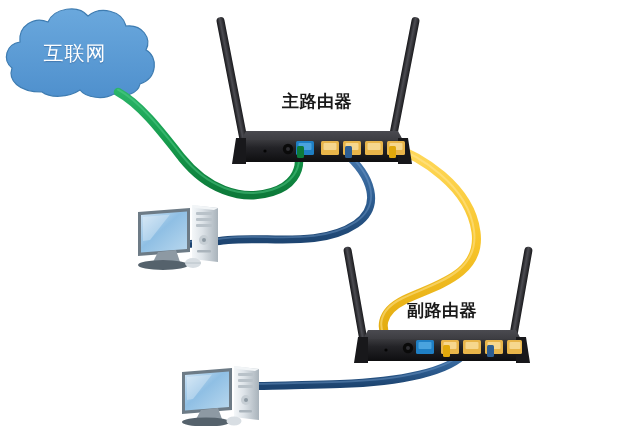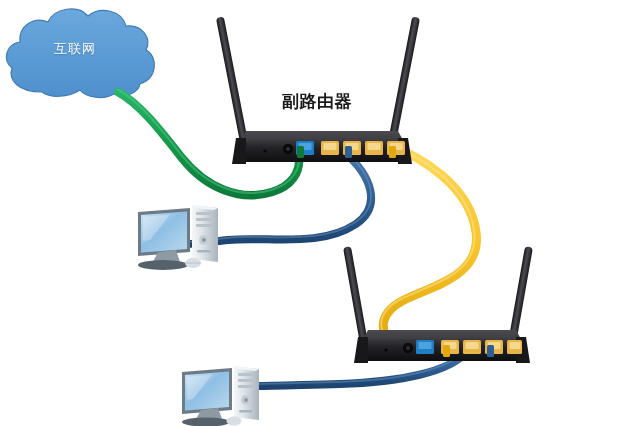--- a/index.html
+++ b/index.html
@@ -41,21 +41,21 @@
     top: 299px;
     font-size: 17px;
   }
   #cloud-text {
     position: absolute;
     left: 0;
     top: 40px;
     width: 150px;
     text-align: center;
     font-family: "DejaVu Sans", "Liberation Sans", sans-serif;
-    font-size: 13px;
+    font-size: 20px;
     font-weight: normal;
     color: #ffffff;
     text-shadow: 0 1px 1px rgba(40,80,130,0.45);
     letter-spacing: 1px;
     pointer-events: none;
   }
   #watermark {
     position: absolute;
     right: 8px;
     top: 398px;
@@ -291,17 +291,18 @@
         <rect x="239" y="410" width="13" height="2.5" rx="1" fill="#aab4bc"></rect>
       </g>
       <g>
         <ellipse cx="234" cy="421" rx="7.5" ry="4.5" fill="#d8dee3"></ellipse>
       </g>
     </g>
   </svg>
 
   <div id="cloud-text">互联网</div>
 
-  <div class="label" id="label-main-router">副路由器</div>
-
+  <div class="label" id="label-main-router">主路由器</div>
+
+  <div class="label" id="label-sub-router">副路由器</div>
 
 
 </div>
 
 </body></html>

